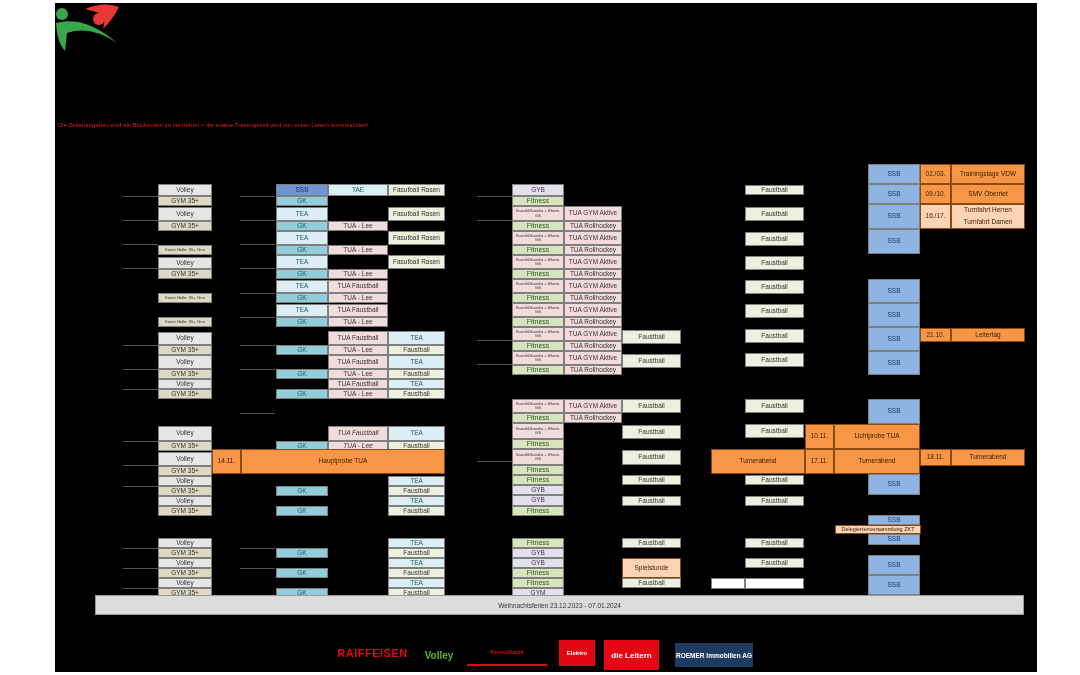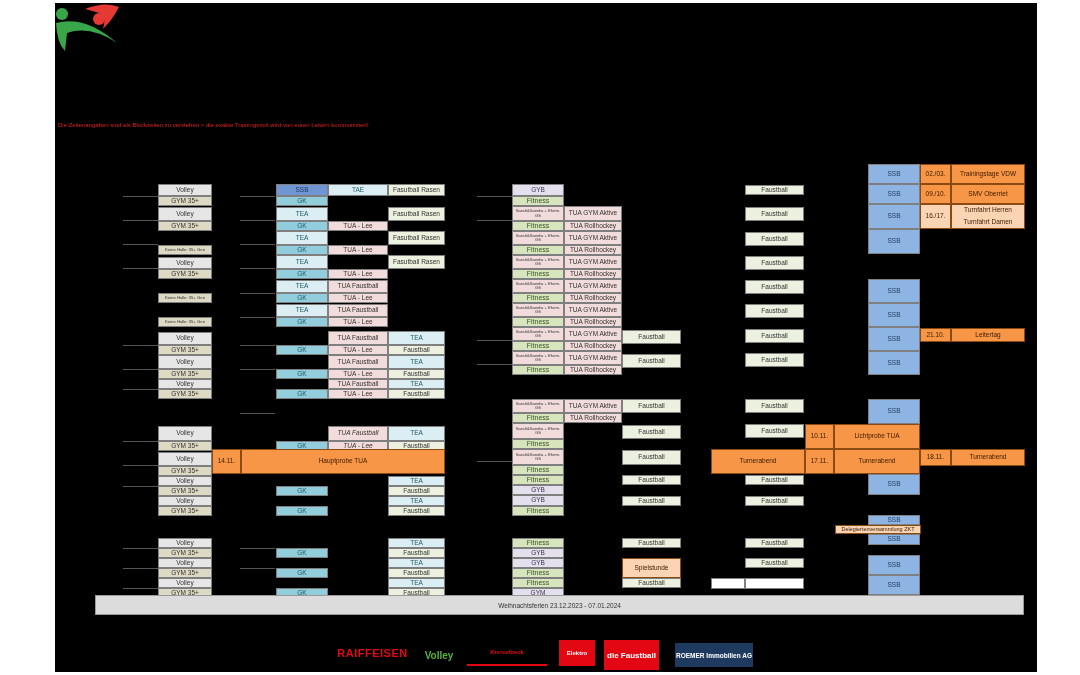--- a/index.html
+++ b/index.html
@@ -296,18 +296,18 @@
   <div class="sponsor" style="left:365px;width:38px;color:#5ab435;font-size:10px">
     <span>Volley</span>
   </div>
   <div class="sponsor" style="left:412px;width:80px;color:#e30613;font-size:6px;border-bottom:2px solid #e30613;height:24px">
     <span>Kreiselbeck</span>
   </div>
   <div class="sponsor" style="left:504px;width:36px;background:#e30613;color:#fff;font-size:6px;height:26px">
     <span>Elektro</span>
   </div>
   <div class="sponsor" style="left:549px;width:55px;background:#e30613;color:#fff;font-size:8px;height:30px">
-    <span>die Faustball</span>
+    <span>die Leitern</span>
   </div>
   <div class="sponsor" style="left:620px;width:78px;background:#1f3a5f;color:#fff;font-size:6.5px;height:24px;top:640px">
     <span>ROEMER Immobilien AG</span>
   </div>
 </div>
 
 </body></html>

